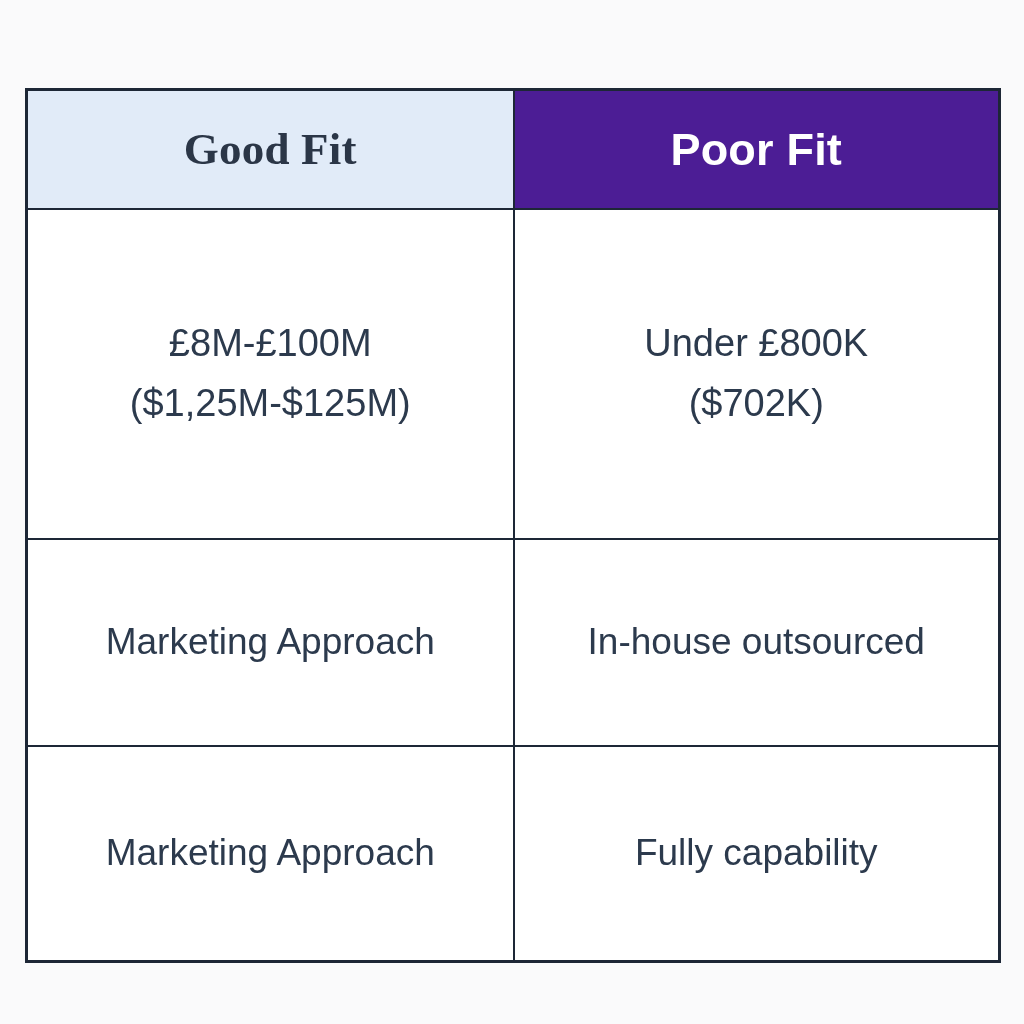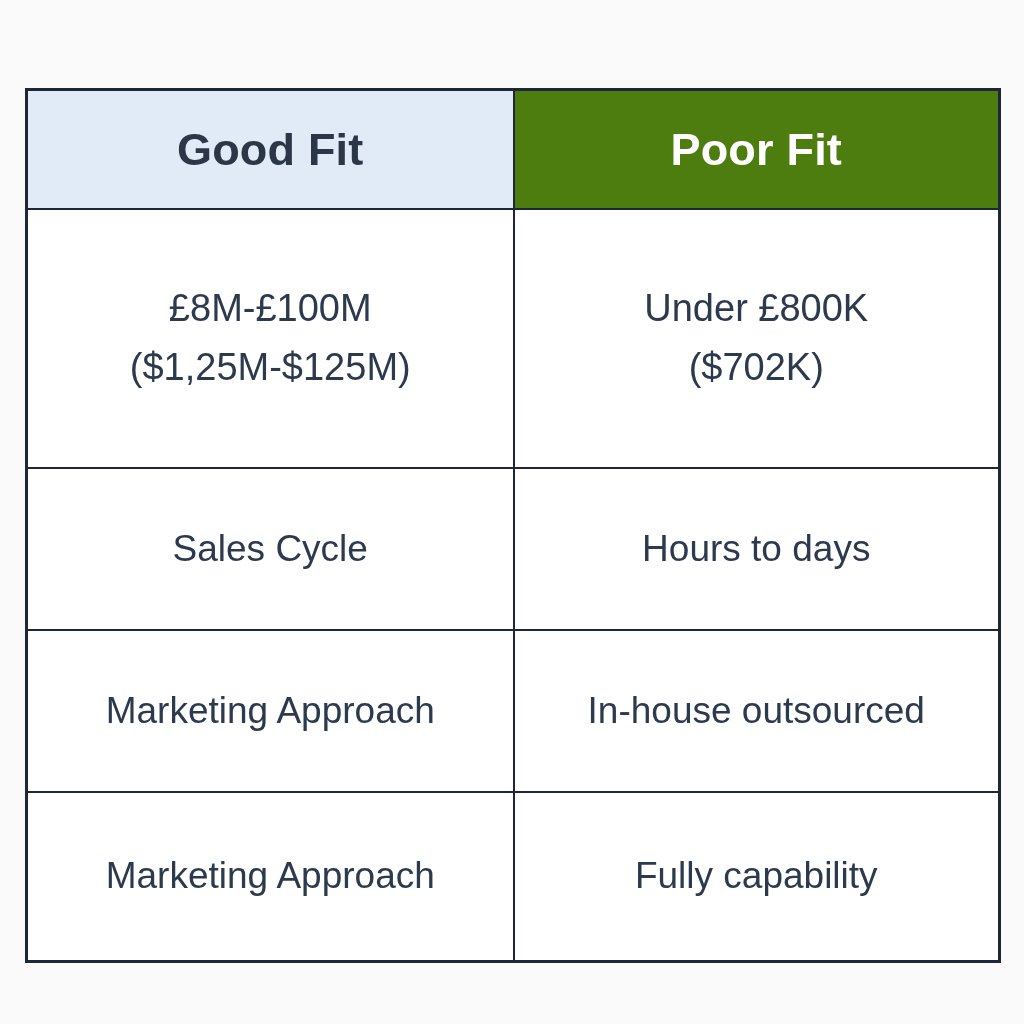--- a/index.html
+++ b/index.html
@@ -49,23 +49,24 @@
   th.head-cell {
     height: 119px;
     font-size: 45px;
     font-weight: bold;
     letter-spacing: 0.2px;
     line-height: 1.1;
   }
   th.head-good {
     background: #e1ebf8;
     color: #2b3647;
+    font-family: Liberation Serif, serif;
   }
   th.head-poor {
-    background: #4d7c0f;
+    background: #4c1d95;
     color: #ffffff;
   }
 
   td.body-cell {
     font-size: 37px;
     font-weight: 400;
     color: #2c3a4d;
     line-height: 1.25;
     background: #ffffff;
   }
@@ -100,28 +101,20 @@
         <td class="body-cell">
           <span class="cell-line">£8M-£100M</span>
           <span class="cell-line">($1,25M-$125M)</span>
         </td>
         <td class="body-cell">
           <span class="cell-line">Under £800K</span>
           <span class="cell-line">($702K)</span>
         </td>
       </tr>
 
-      <tr class="row-standard">
-        <td class="body-cell">
-          <span class="cell-line">Sales Cycle</span>
-        </td>
-        <td class="body-cell">
-          <span class="cell-line">Hours to days</span>
-        </td>
-      </tr>
 
 
 
       <tr class="row-standard">
         <td class="body-cell">
           <span class="cell-line">Marketing Approach</span>
         </td>
         <td class="body-cell">
           <span class="cell-line">In-house outsourced</span>
         </td>

